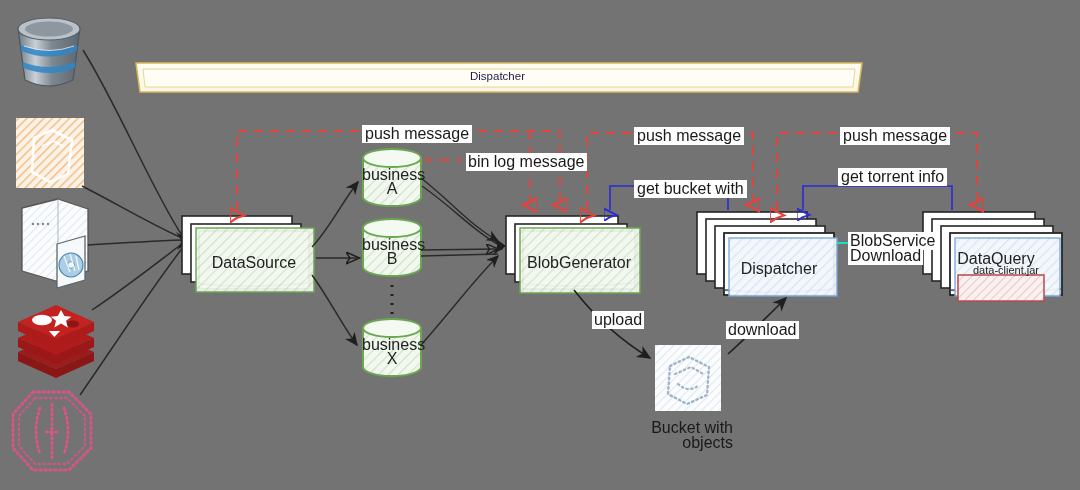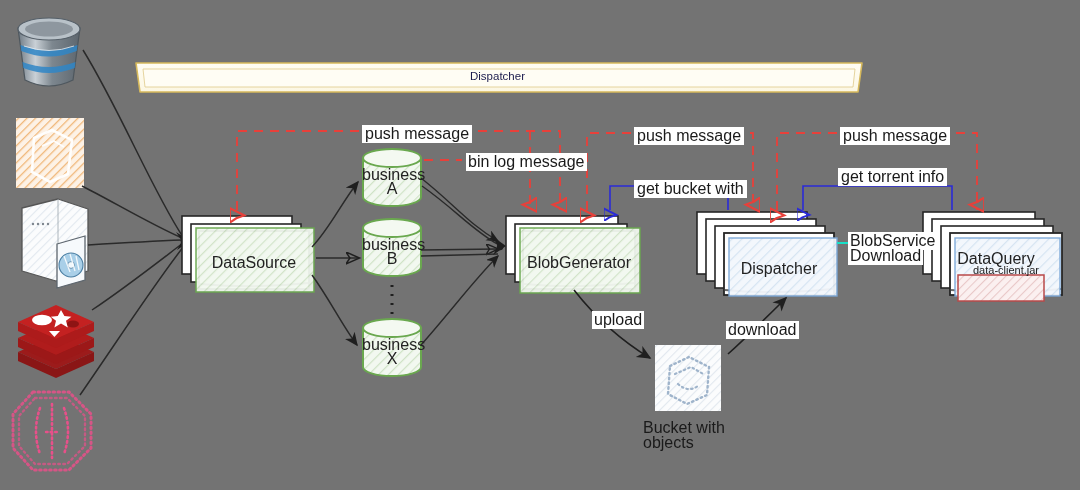--- a/index.html
+++ b/index.html
@@ -1,20 +1,20 @@
 <!DOCTYPE html>
 <html><head>
 <meta charset="utf-8">
 <style>
   html,body{margin:0;padding:0;background:#ffffff;}
   body{width:1080px;height:490px;overflow:hidden;font-family:"Liberation Sans",sans-serif;}
   #stage{position:relative;width:1080px;height:490px;background:#737373;}
   #svgroot{position:absolute;left:0;top:0;width:1080px;height:490px;}
   .lbl{position:absolute;font-family:"Liberation Sans",sans-serif;font-size:16px;color:#1a1a1a;white-space:nowrap;}
-  .lbl.ctr{text-align:left;}
+  .lbl.ctr{text-align:right;}
   .boxlabel{position:absolute;font-size:16px;color:#222;white-space:nowrap;text-align:center;}
   .redbox-lbl{font-size:11px;color:#222;}
 </style>
 </head>
 <body>
 
 <div id="stage">
 
   <svg id="svgroot" viewBox="0 0 1080 490">
     <defs>

